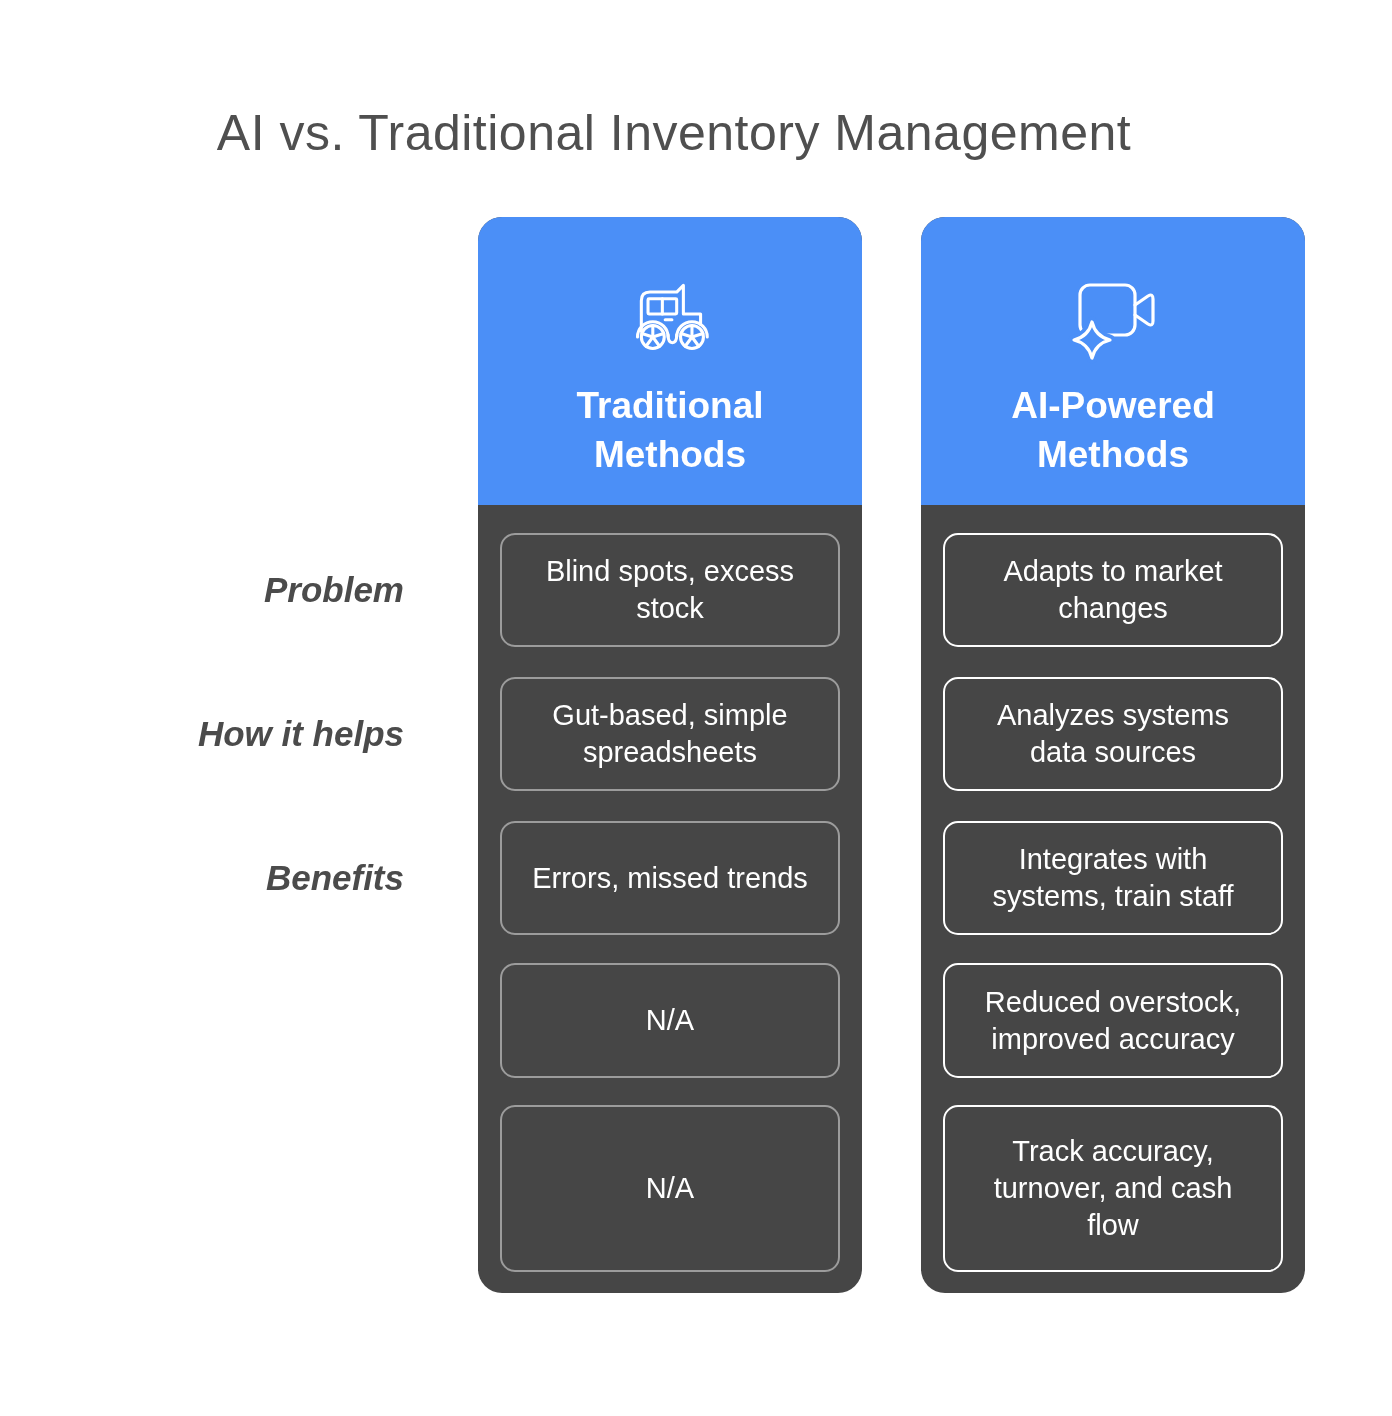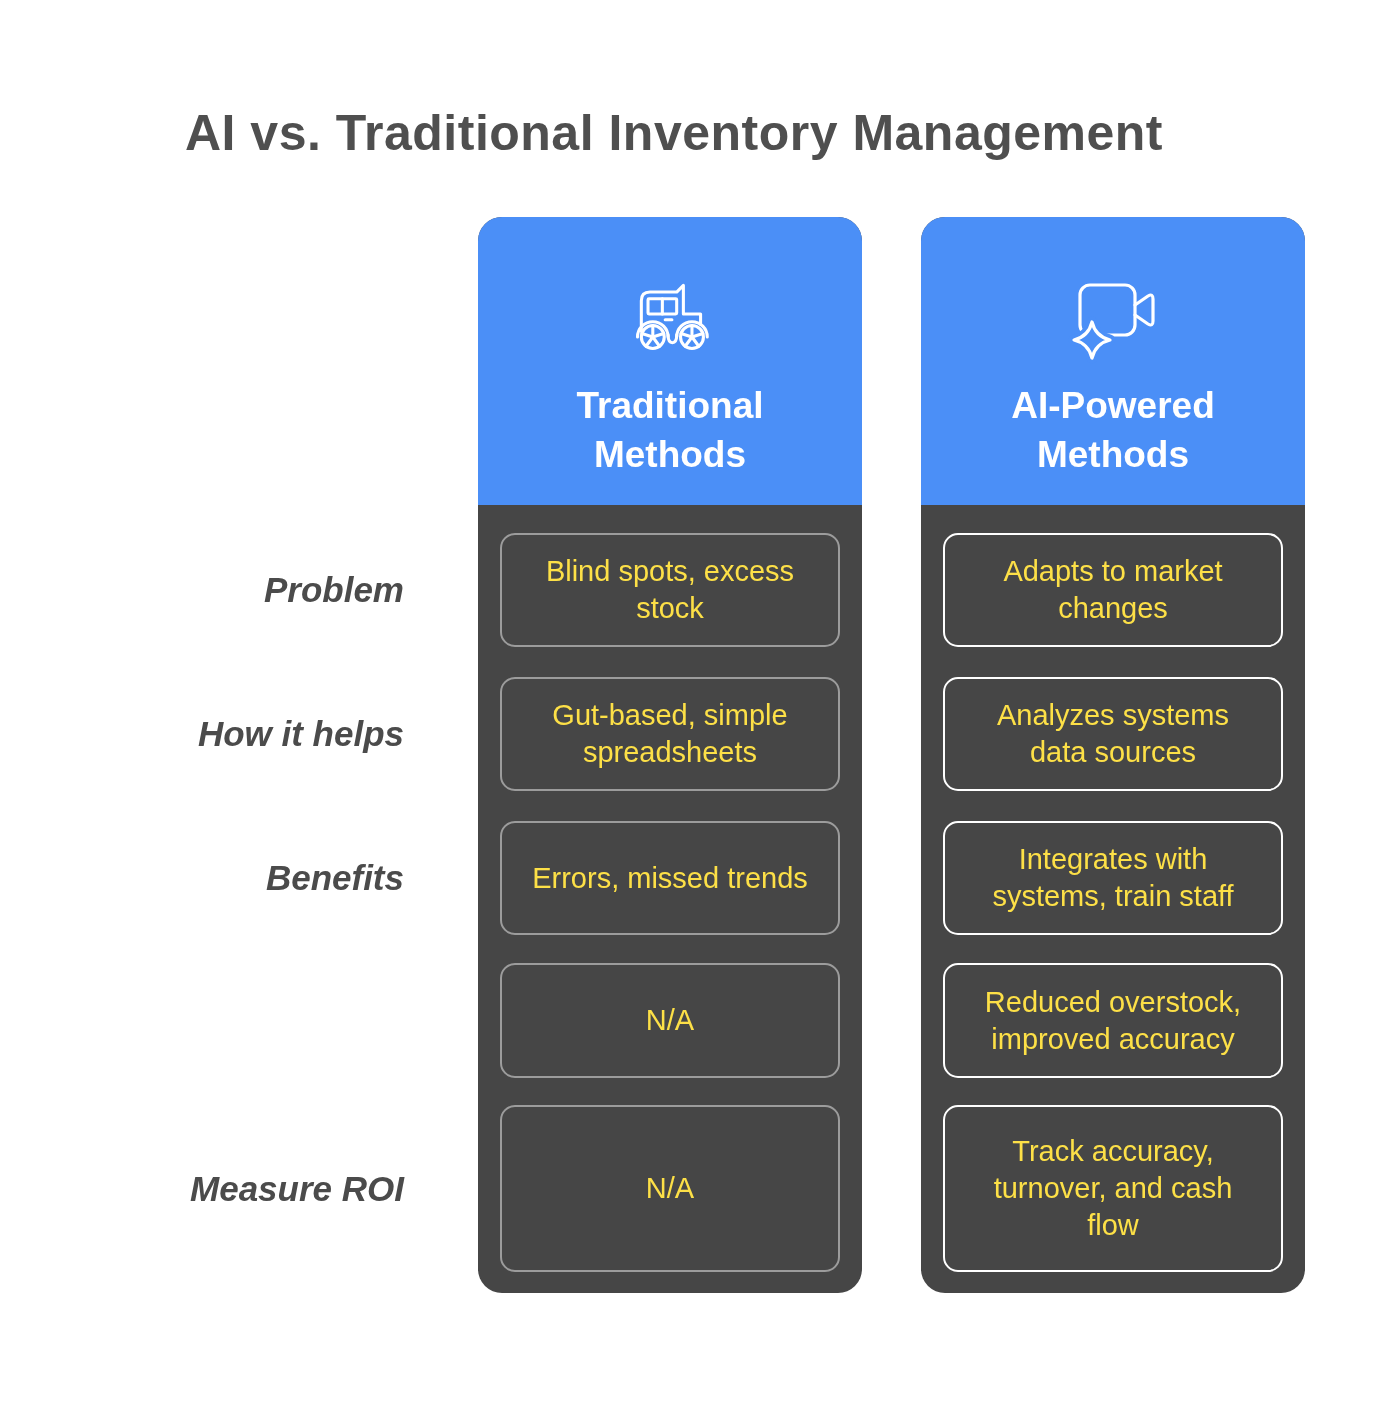--- a/index.html
+++ b/index.html
@@ -19,21 +19,21 @@
     background:#ffffff;
     overflow:hidden;
   }
   .page-title{
     position:absolute;
     top:104px;
     left:0;
     width:1348px;
     text-align:center;
     font-size:50px;
-    font-weight:bold;
+    font-weight:normal;
     color:var(--heading);
     letter-spacing:0.5px;
   }
   .row-label{
     position:absolute;
     left:40px;
     width:364px;
     display:flex;
     align-items:center;
     justify-content:flex-end;
@@ -86,21 +86,21 @@
   .col-body{
     padding:28px 22px 0 22px;
   }
   .cell{
     width:100%;
     border-radius:15px;
     display:flex;
     align-items:center;
     justify-content:center;
     text-align:center;
-    color:#fde047;
+    color:#ffffff;
     font-size:29px;
     line-height:37px;
     padding:16px 30px;
   }
   .col-traditional .cell{border:2px solid var(--border-traditional);}
   .col-ai .cell{border:2px solid var(--border-ai);}
   .cell:nth-child(1),.cell:nth-child(2),.cell:nth-child(3){height:114px;}
   .cell:nth-child(4){height:115px;}
   .cell:nth-child(5){height:167px;}
   .cell:nth-child(1),.cell:nth-child(2){margin-bottom:30px;}
@@ -111,21 +111,20 @@
 </head>
 <body>
 
 <div class="canvas">
 
   <h1 class="page-title">AI vs. Traditional Inventory Management</h1>
 
   <div class="row-label label-1">Problem</div>
   <div class="row-label label-2">How it helps</div>
   <div class="row-label label-3">Benefits</div>
-  <div class="row-label label-5">Measure ROI</div>
 
   <div class="method-col col-traditional">
     <div class="col-header">
       <div class="icon-box">
         <svg width="96" height="86" viewBox="0 0 100 90" fill="none" stroke="#ffffff" stroke-width="3.2" stroke-linecap="round" stroke-linejoin="round">
           <path d="M20 62 L20 30 Q20 21 29 21 L57 21 L64 14 L64 44 L82 44 L82 55"></path>
           <rect x="27" y="28" width="30" height="16" rx="1"></rect>
           <path d="M42 28 L42 44"></path>
           <path d="M45 50 L52 50"></path>
           <path d="M16 68 A16 16 0 0 1 48 68"></path>

